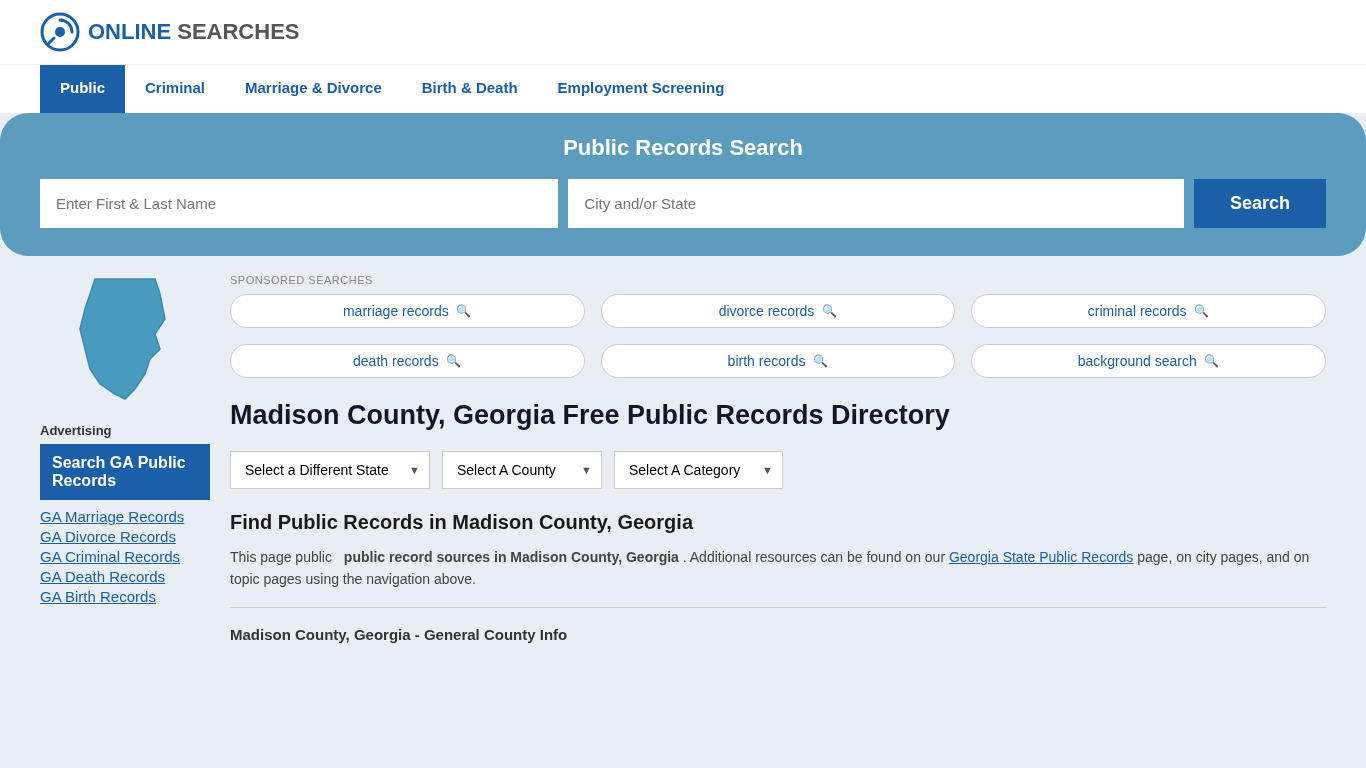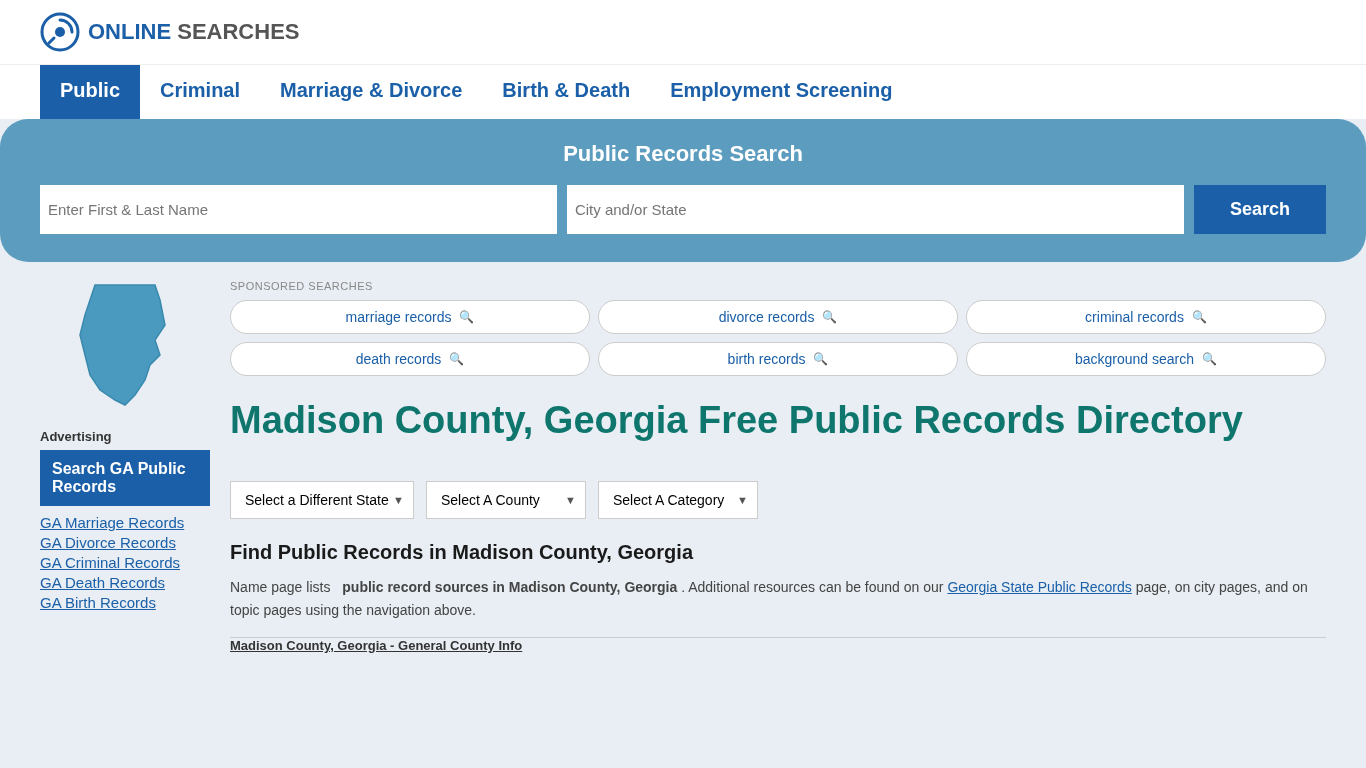--- a/index.html
+++ b/index.html
@@ -8,71 +8,71 @@
     
     .header { background: #fff; padding: 12px 40px; display: flex; align-items: flex-start; }
     .logo-area { display: flex; align-items: center; gap: 8px; }
     .logo-icon { width: 40px; height: 40px; }
     .logo-text { font-size: 22px; font-weight: bold; }
     .logo-online { color: #1a5fa8; }
     .logo-searches { color: #555; }
 
     
     .nav { background: #fff; border-top: 1px solid #eee; padding: 0 40px; display: flex; gap: 0; }
-    .nav-item { padding: 14px 20px; font-size: 20px; font-weight: 600; color: #1a5fa8; cursor: pointer; border-bottom: 3px solid transparent; }
+    .nav-item { padding: 14px 20px; font-size: 15px; font-weight: 600; color: #1a5fa8; cursor: pointer; border-bottom: 3px solid transparent; }
     .nav-item.active { background: #1a5fa8; color: #fff; border-bottom: 3px solid #1a5fa8; }
 
     
     .search-band { background: #5b9cbf; padding: 22px 40px 28px; border-radius: 28px; }
     .search-band-title { text-align: center; color: #fff; font-size: 22px; font-weight: bold; margin-bottom: 18px; }
     .search-row { display: flex; gap: 10px; }
-    .search-input { flex: 1; padding: 14px 8px; font-size: 15px; border: none; outline: none; background: #fff; color: #aaa; }
+    .search-input { flex: 1; padding: 14px 16px; font-size: 15px; border: none; outline: none; background: #fff; color: #aaa; }
     .search-input.city { flex: 1.2; }
     .search-btn { background: #1a5fa8; color: #fff; font-size: 18px; font-weight: bold; padding: 14px 36px; border: none; cursor: pointer; }
 
     
     .main-content { display: flex; padding: 18px 40px; gap: 20px; background: #e8eef3; max-width: 1366px; }
     .sidebar { width: 170px; flex-shrink: 0; }
     .content { flex: 1; }
 
     
     .sponsored-label { font-size: 11px; color: #888; margin-bottom: 8px; letter-spacing: 0.5px; }
-    .sponsored-grid { display: grid; grid-template-columns: 1fr 1fr 1fr; gap: 8px; margin-bottom: 20px; }
+    .sponsored-grid { display: grid; grid-template-columns: 1fr 1fr 1fr; gap: 16px; margin-bottom: 20px; }
     .sponsored-item { border: 1px solid #ccc; border-radius: 20px; padding: 8px 16px; display: flex; align-items: center; justify-content: center; gap: 8px; background: #fff; cursor: pointer; }
     .sponsored-item a { color: #1a5fa8; font-size: 14px; text-decoration: none; }
     .sponsored-item .search-ico { color: #555; font-size: 12px; }
 
     
     .state-map { text-align: center; margin-bottom: 16px; }
     .ga-map { width: 110px; height: 130px; }
 
     
     .adv-label { font-size: 13px; font-weight: bold; color: #333; margin-bottom: 6px; }
     .adv-banner { background: #1a5fa8; color: #fff; padding: 10px 12px; font-size: 16px; font-weight: bold; margin-bottom: 8px; cursor: pointer; }
     .adv-links { display: flex; flex-direction: column; gap: 3px; }
     .adv-links a { color: #1a5fa8; font-size: 15px; text-decoration: underline; cursor: pointer; }
 
     
-    .page-title { font-size: 38px; font-weight: bold; color: #0f766e; margin-bottom: 36px; line-height: 1.3; }
+    .page-title { font-size: 27px; font-weight: bold; color: #0f172a; margin-bottom: 18px; line-height: 1.3; }
 
     
     .dropdowns-row { display: flex; gap: 12px; margin-bottom: 22px; }
     .dropdown-sel { padding: 10px 14px; border: 1px solid #ccc; background: #fff; font-size: 14px; cursor: pointer; appearance: none; min-width: 160px; }
     .dropdown-wrap { position: relative; display: inline-block; }
     .dropdown-wrap::after { content: '▼'; position: absolute; right: 10px; top: 50%; transform: translateY(-50%); pointer-events: none; font-size: 11px; color: #555; }
-    .dropdown-wrap select { padding-right: 24px; width: 100%; }
+    .dropdown-wrap select { padding-right: 40px; width: 100%; }
 
     
     .find-title { font-size: 20px; font-weight: bold; color: #1a1a1a; margin-bottom: 12px; }
     .find-text { font-size: 14px; color: #444; line-height: 1.6; margin-bottom: 16px; }
     .find-text a { color: #1a5fa8; text-decoration: underline; cursor: pointer; }
     .find-text strong { font-weight: bold; margin-left: 8px; }
 
     
-    .county-info-header { border-top: 1px solid #ccc; padding-top: 0; font-size: 13px; font-weight: bold; color: #333; text-decoration: underline; }
+    .county-info-header { border-top: 1px solid #ccc; padding-top: 18px; font-size: 15px; font-weight: bold; color: #333; }
   </style>
 </head>
 <body>
 
 <div class="header">
   <div class="logo-area">
     <svg class="logo-icon" viewBox="0 0 40 40" xmlns="http://www.w3.org/2000/svg">
       <circle cx="20" cy="20" r="18" fill="none" stroke="#1a5fa8" stroke-width="3"></circle>
       <path d="M20 8 A12 12 0 0 1 32 20" fill="none" stroke="#1a5fa8" stroke-width="3" stroke-linecap="round"></path>
       <circle cx="20" cy="20" r="5" fill="#1a5fa8"></circle>
@@ -168,21 +168,21 @@
       </div>
       <div class="dropdown-wrap">
         <select class="dropdown-sel">
           <option>Select A Category</option>
         </select>
       </div>
     </div>
 
     <div class="find-title">Find Public Records in Madison County, Georgia</div>
     <p class="find-text">
-      <span>Name page lists </span>
+      <span>This page public </span>
       <strong>public record sources in Madison County, Georgia</strong>
       <span>. Additional resources can be found on our </span>
       <a>Georgia State Public Records</a>
       <span> page, on city pages, and on topic pages using the navigation above.</span>
     </p>
 
     <div class="county-info-header">Madison County, Georgia - General County Info</div>
 
   </div>
 </div>

